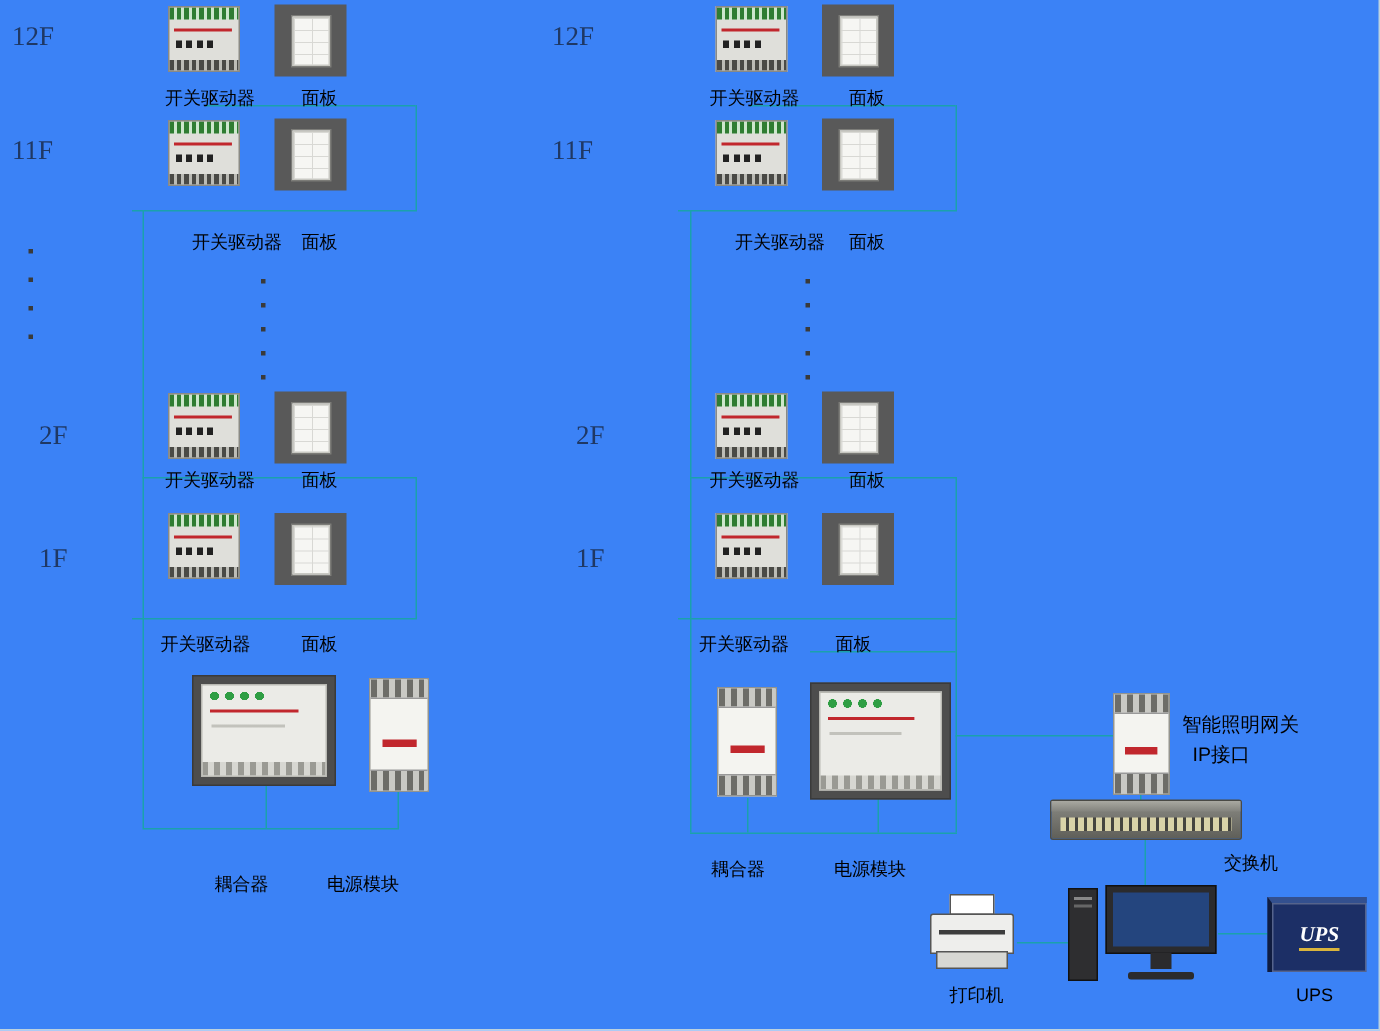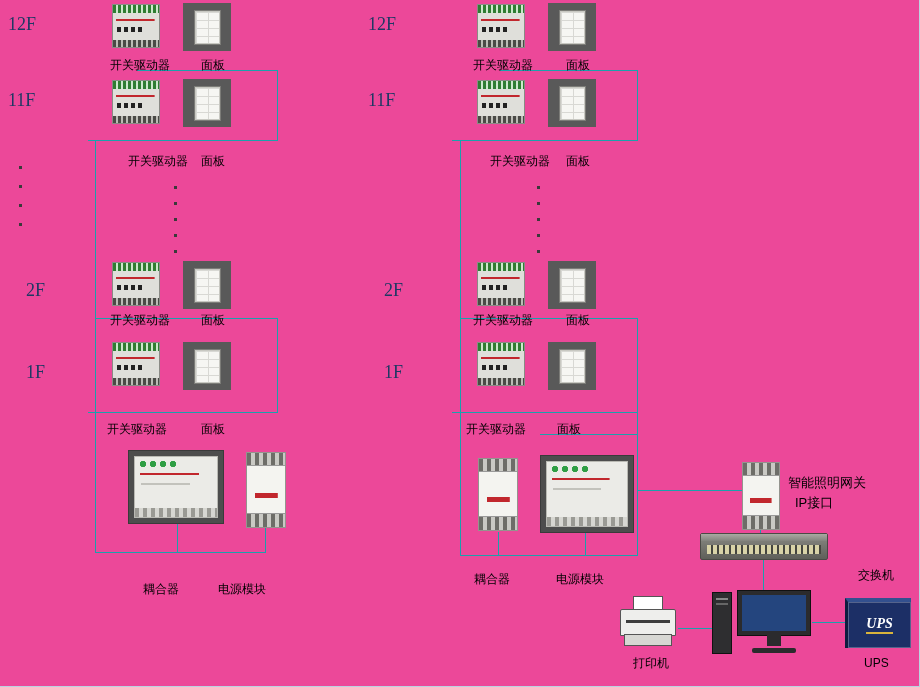--- a/index.html
+++ b/index.html
@@ -1,17 +1,17 @@
 <!DOCTYPE html>
 <html style="--line: #1BA1AC; --floor: #1F3864; --text: #000000; --accent_red: #C1272D; --device_green: #2F7D32; --ups_navy: #1C2F66;"><head>
 <meta charset="utf-8">
 <style>
   html,body{margin:0;padding:0;background:#fff;}
   .canvas{
-    position:relative;width:920px;height:687px;background:#ec4899;overflow:hidden;
+    position:relative;width:920px;height:687px;background:#3b82f6;overflow:hidden;
     font-family:"Liberation Sans",sans-serif;color:var(--text,#000);
     border-right:1px solid #bcd2e0;border-bottom:1px solid #bcd2e0;box-sizing:border-box;
   }
   
   .hline{position:absolute;height:1px;background:var(--line,#1BA1AC);}
   .vline{position:absolute;width:1px;background:var(--line,#1BA1AC);}
   
   .floor-label{
     position:absolute;font-family:"Liberation Serif",serif;font-size:18px;
     color:var(--floor,#1F3864);white-space:nowrap;
@@ -236,21 +236,21 @@
   <div class="din-module" style="left:478px;top:458px;width:40px;height:73px"></div>
   <div class="big-module" style="left:540px;top:455px;width:92px;height:76px"></div>
   <div class="dev-label" style="left:474px;top:571px">耦合器</div>
   <div class="dev-label" style="left:556px;top:571px">电源模块</div>
 
   <div class="din-module" style="left:742px;top:462px;width:38px;height:68px"></div>
   <div class="gw-label" style="left:788px;top:474px">智能照明网关</div>
   <div class="gw-label" style="left:795px;top:494px">IP接口</div>
 
   <div class="net-switch" style="left:700px;top:533px"></div>
-  <div class="dev-label" style="left:858px;top:567px">交换机</div>
+  <div class="dev-label" style="left:816px;top:567px">交换机</div>
 
   <div class="printer" style="left:620px;top:596px">
     <div class="p-paper"></div>
     <div class="p-body"></div>
     <div class="p-tray"></div>
   </div>
   <div class="dev-label" style="left:633px;top:655px">打印机</div>
 
   <div class="tower" style="left:712px;top:592px"></div>
   <div class="monitor" style="left:737px;top:590px">

